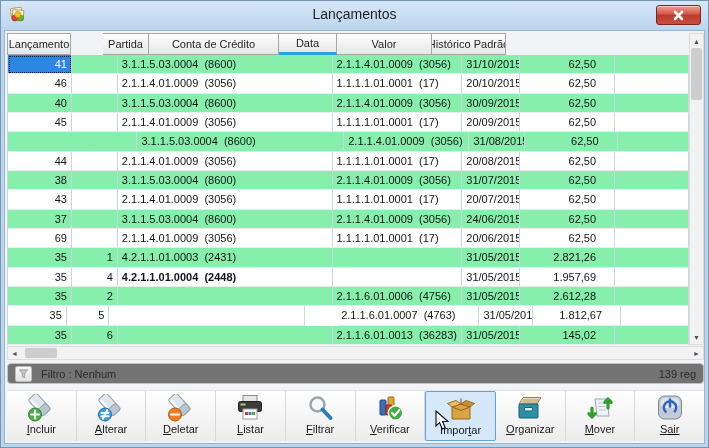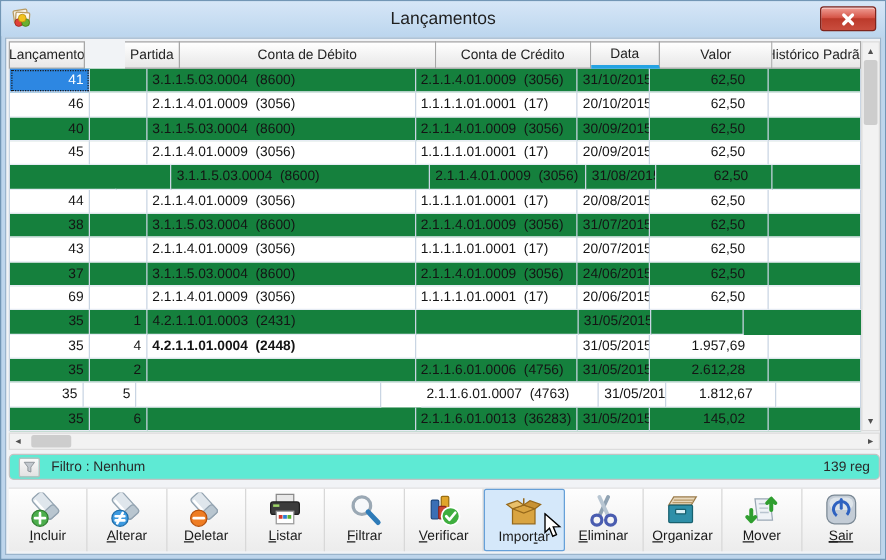--- a/index.html
+++ b/index.html
@@ -17,38 +17,38 @@
   
   .table-outer{display:flex;width:697px;}
   .grid{width:682px;}
   .header-row{display:flex;height:22px;border-radius:11px;}
   .hcell{border:1px solid #a6a6a6;border-left:none;background:linear-gradient(#ffffff,#e7e7e7);
     font-size:11px;color:#1f1f1f;display:flex;align-items:center;justify-content:center;overflow:hidden;white-space:nowrap;}
   .hcell:first-child{border-left:1px solid #a6a6a6;}
   .hcell.sorted{border-bottom:3px solid #24a3e3;}
   .rows{height:290px;border-left:1px solid #c9d5e3;}
   .trow{display:flex;height:19.33px;background:#fff;}
-  .trow.alt{background:#15803d;}
+  .trow.alt{background:#86efac;}
   .cell{border-right:1px solid #c9d5e3;border-bottom:1px solid #e6ecf4;font-size:11px;color:#141414;
     padding:0 4px;line-height:18px;white-space:pre;overflow:hidden;}
   .cell.selected{background:#2d87e2;color:#fff;outline:1px dotted #1a1a1a;outline-offset:-2px;}
   .al-r{text-align:right;}
   .cell.valor{padding-right:18px;}
 
   
   .vscroll{width:15px;height:312px;background:#f2f2f2;border:1px solid #dcdcdc;display:flex;flex-direction:column;align-items:center;}
   .sarrow{width:13px;height:14px;font-size:7px;color:#505050;display:flex;align-items:center;justify-content:center;flex:0 0 auto;}
   .vthumb{width:11px;height:52px;background:#cdcdcd;border-radius:2px;flex:0 0 auto;}
   .vspacer{flex:1;}
   .hscroll{width:697px;height:14px;margin-top:1px;background:#f2f2f2;border:1px solid #dcdcdc;display:flex;align-items:center;position:relative;}
   .hthumb{position:absolute;left:17px;top:1px;width:32px;height:10px;background:#cdcdcd;border-radius:2px;}
   .hscroll .sarrow.right{position:absolute;right:0;}
 
   
-  .statusbar{margin-top:3px;width:697px;height:21px;border:1px solid #c3c3c3;border-radius:4px;background:#5eead4;
+  .statusbar{margin-top:3px;width:697px;height:21px;border:1px solid #c3c3c3;border-radius:4px;background:#737373;
     display:flex;align-items:center;padding:0 7px;font-size:11px;color:#2a2a2a;}
   .funnel-btn{width:17px;height:16px;border:1px solid #bcbcbc;border-radius:2px;background:linear-gradient(#fafafa,#e2e2e2);
     display:flex;align-items:center;justify-content:center;margin-right:9px;}
   .reg-count{margin-left:auto;}
 
   
   .toolbar{position:absolute;left:2px;bottom:2px;width:697px;height:51px;display:flex;
     background:linear-gradient(#fefefe,#ececec);border-top:1px solid #e2e2e2;}
   .tb-btn{flex:1;display:flex;flex-direction:column;align-items:center;padding-top:2px;
     border-right:1px solid #d8d8d8;cursor:default;}
@@ -79,21 +79,20 @@
       </svg>
     </span>
   </div>
 
   <div class="inner">
     <div class="table-outer">
       <div class="grid">
         <div class="header-row">
             <div class="hcell" style="width: 64px;">Lançamento</div>
             <div class="hcell" style="width: 46px; margin-left: 32px;">Partida</div>
-            <div class="hcell" style="width: 215px;">Conta de Débito</div>
             <div class="hcell" style="width: 130px;">Conta de Crédito</div>
             <div class="hcell sorted" style="width: 58px;">Data</div>
             <div class="hcell" style="width: 95px;">Valor</div>
             <div class="hcell" style="width: 74px;">Histórico Padrão</div>
           </div>
         <div class="rows">
             <div class="trow alt">
               <div class="cell al-r selected" style="width: 64px;">41</div>
               <div class="cell al-r" style="width: 46px;"></div>
               <div class="cell" style="width: 215px;">3.1.1.5.03.0004  (8600)</div>
@@ -182,20 +181,21 @@
               <div class="cell" style="width: 58px;">20/06/2015</div>
               <div class="cell al-r valor" style="width: 95px;">62,50</div>
               <div class="cell" style="width: 74px;"></div>
             </div>
             <div class="trow alt">
               <div class="cell al-r" style="width: 64px;">35</div>
               <div class="cell al-r" style="width: 46px;">1</div>
               <div class="cell" style="width: 215px;">4.2.1.1.01.0003  (2431)</div>
               <div class="cell" style="width: 130px;"></div>
               <div class="cell" style="width: 58px;">31/05/2015</div>
+              <div class="cell al-r valor" style="width: 95px;">2.821,26</div>
               <div class="cell" style="width: 74px;"></div>
             </div>
             <div class="trow">
               <div class="cell al-r" style="width: 64px;">35</div>
               <div class="cell al-r" style="width: 46px;">4</div>
               <div class="cell" style="width: 215px; font-weight: bold;">4.2.1.1.01.0004  (2448)</div>
               <div class="cell" style="width: 130px;"></div>
               <div class="cell" style="width: 58px;">31/05/2015</div>
               <div class="cell al-r valor" style="width: 95px;">1.957,69</div>
               <div class="cell" style="width: 74px;"></div>
@@ -346,31 +346,20 @@
       <path d="M24 12 L28.5 8.5 L20 5.5 L15 9 Z" fill="#c89234" stroke="#96681a"></path>
       <path d="M15 9 L15 3.5" stroke="#96681a" stroke-width="1.2"></path>
       <path d="M6 12 L15 15.5 L24 12" fill="none" stroke="#96681a" stroke-width="1"></path>
             </svg>
           </span>
           <span class="lbl">Impor<u>t</u>ar</span>
         </div>
         <div class="tb-btn">
           <span class="icon">
             <svg width="30" height="28" viewBox="0 0 30 28">
-      <path d="M12 17.5 L18.5 3.5" stroke="#8fa2b2" stroke-width="3" stroke-linecap="round"></path>
-      <path d="M18 17.5 L11.5 3.5" stroke="#b8c6d2" stroke-width="3" stroke-linecap="round"></path>
-      <circle cx="9.5" cy="22" r="4" fill="none" stroke="#4a5db0" stroke-width="2.6"></circle>
-      <circle cx="20.5" cy="22" r="4" fill="none" stroke="#4a5db0" stroke-width="2.6"></circle>
-            </svg>
-          </span>
-          <span class="lbl"><u>E</u>liminar</span>
-        </div>
-        <div class="tb-btn">
-          <span class="icon">
-            <svg width="30" height="28" viewBox="0 0 30 28">
       <path d="M4 10 L8 3.5 L26 3.5 L22 10 Z" fill="#e8d8bc" stroke="#9a7b4a"></path>
       <path d="M8 6 H24 M7 8 H23" stroke="#b89a6a" stroke-width="1"></path>
       <rect x="4" y="10" width="19" height="14" rx="1" fill="#2e8fa8" stroke="#18616f"></rect>
       <rect x="9.5" y="13.5" width="8" height="3.5" rx="0.5" fill="#d8f0f6" stroke="#18616f"></rect>
             </svg>
           </span>
           <span class="lbl"><u>O</u>rganizar</span>
         </div>
         <div class="tb-btn">
           <span class="icon">

